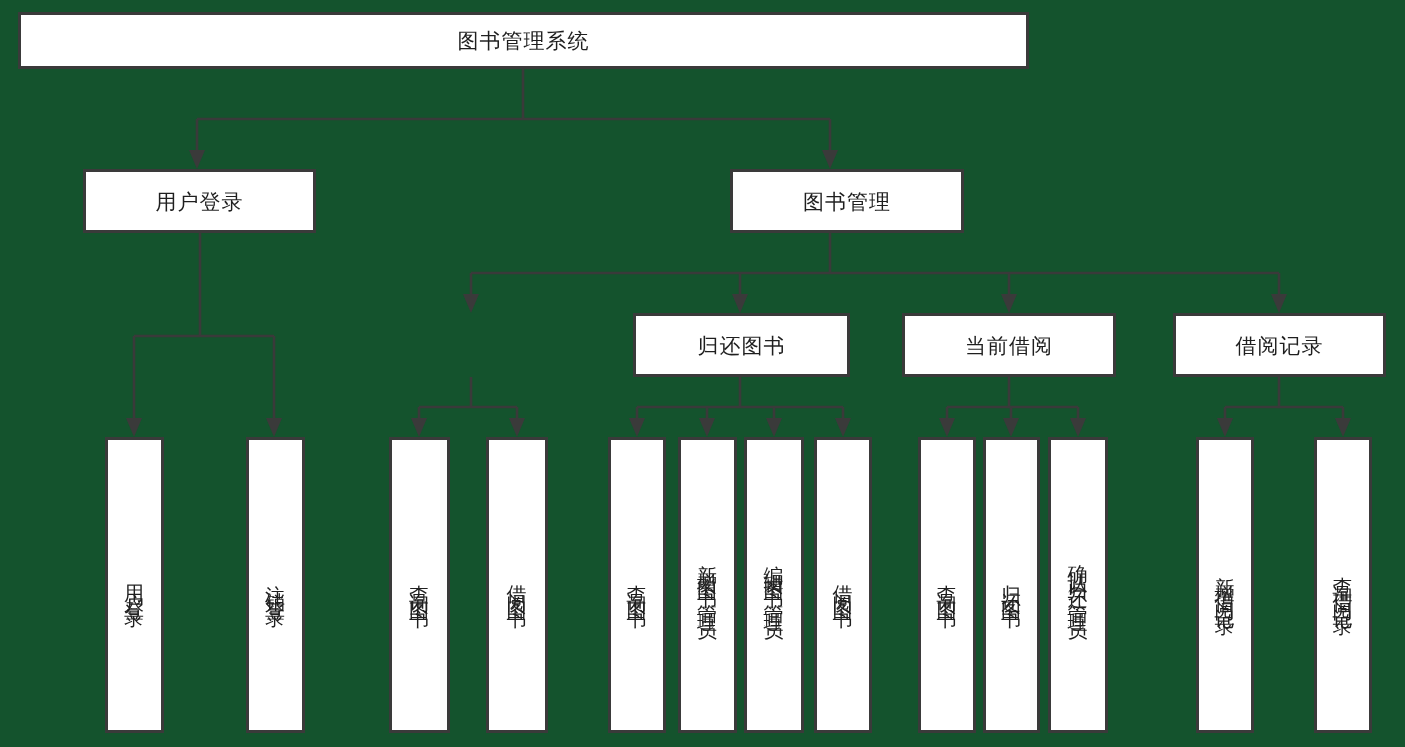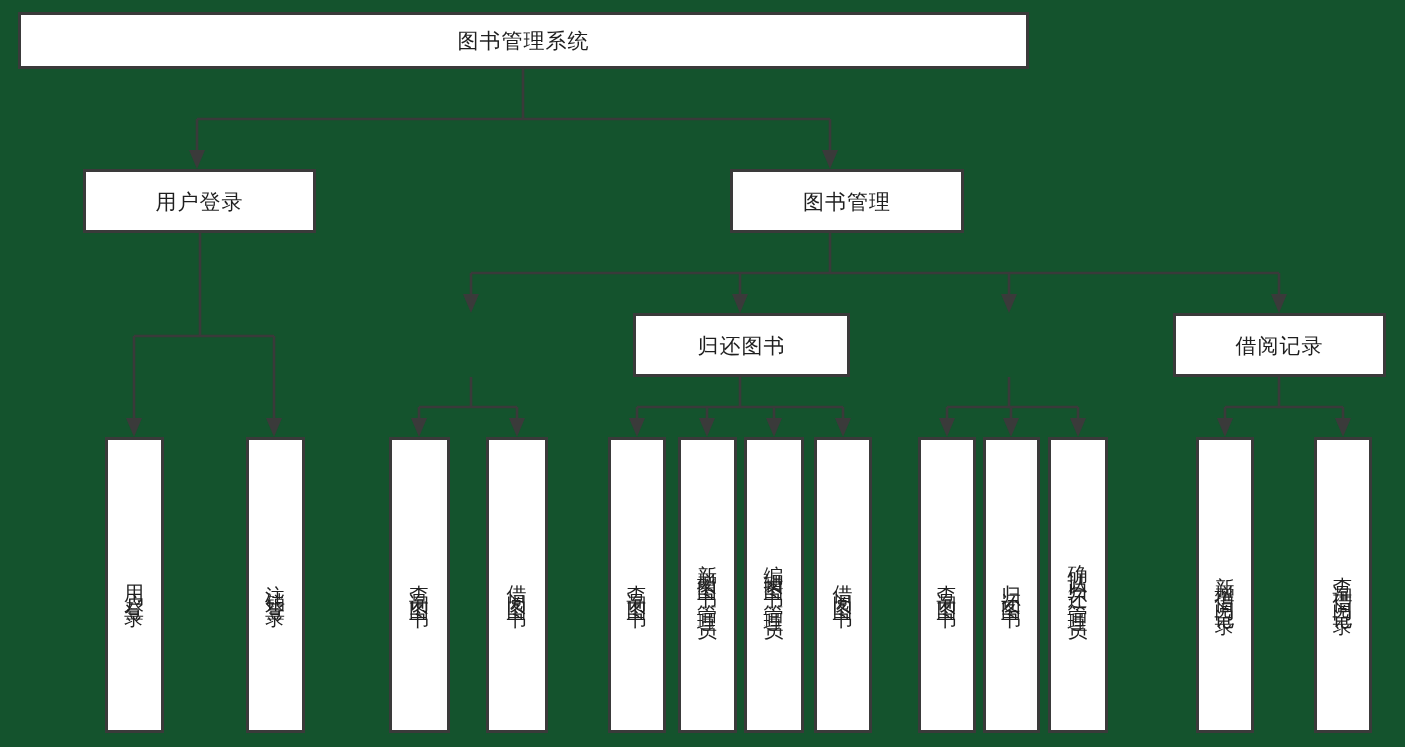--- a/index.html
+++ b/index.html
@@ -136,20 +136,21 @@
       <polygon class="arrow" points="1335,418 1351,418 1343,437"></polygon>
     </g>
   </svg>
 
   <div id="n-root" class="node hbox">图书管理系统</div>
 
   <div id="n-login" class="node hbox">用户登录</div>
   <div id="n-mgmt" class="node hbox">图书管理</div>
 
   <div id="n-borrow" class="node hbox">归还图书</div>
+  <div id="n-current" class="node hbox">当前借阅</div>
   <div id="n-record" class="node hbox">借阅记录</div>
 
   <div id="l-1" class="node vbox leaf">用户登录</div>
   <div id="l-2" class="node vbox leaf">注销登录</div>
 
   <div id="l-3" class="node vbox leaf">查询图书</div>
   <div id="l-4" class="node vbox leaf">借阅图书</div>
 
   <div id="l-5" class="node vbox leaf">查询图书</div>
   <div id="l-6" class="node vbox leaf">新增图书（管理员）</div>

